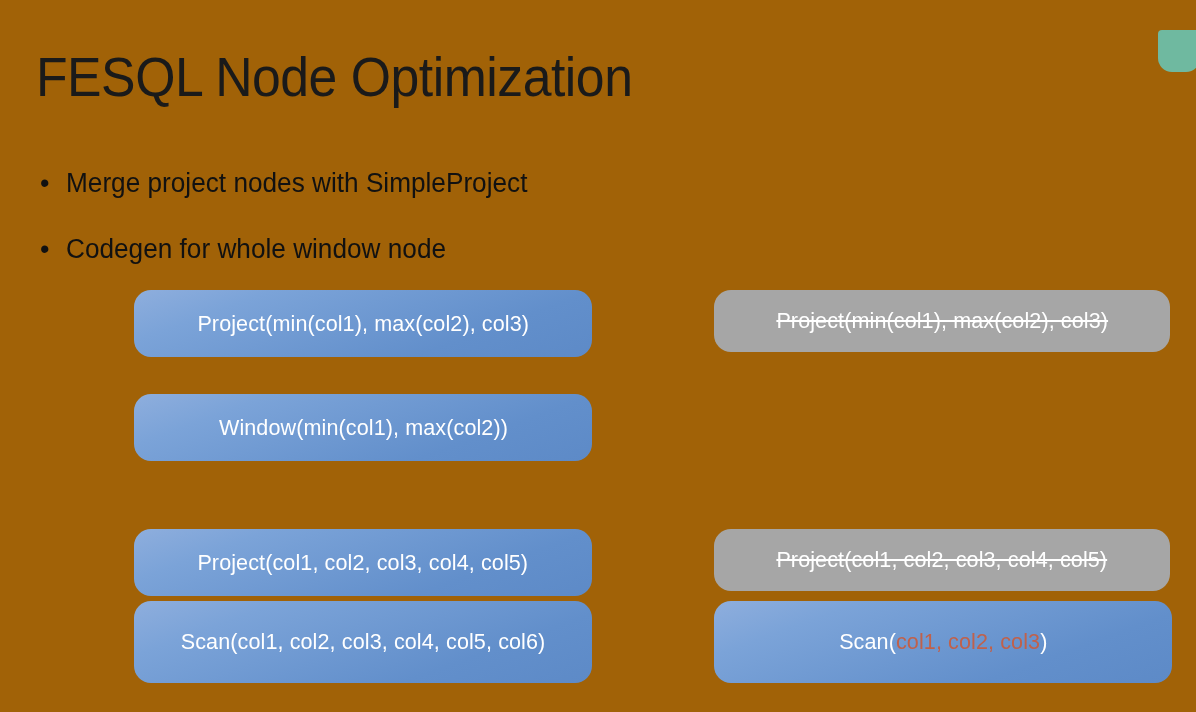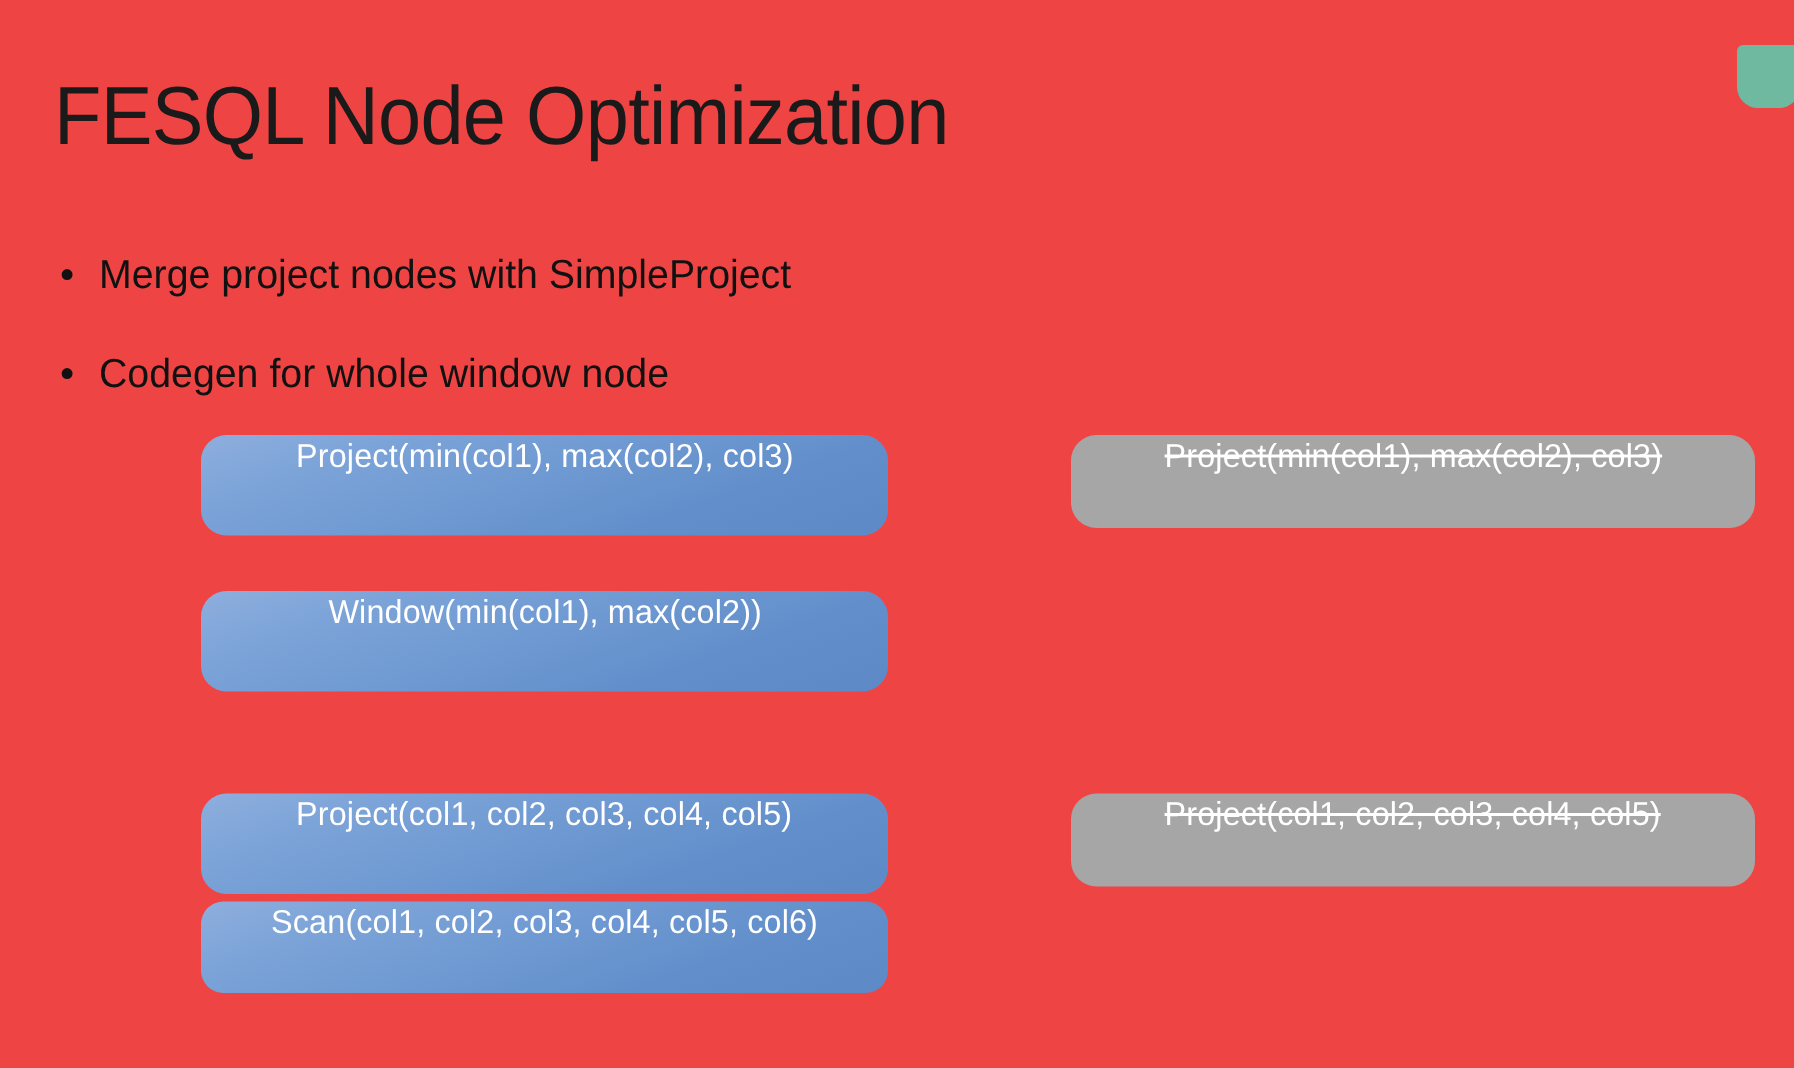--- a/index.html
+++ b/index.html
@@ -14,21 +14,21 @@
     overflow: hidden;
     font-family: "Liberation Sans", sans-serif;
     -webkit-font-smoothing: antialiased;
   }
 
   #slide {
     position: absolute;
     left: 0; top: 0;
     width: 1196px;
     height: 712px;
-    background: #ef4444;
+    background: #a16207;
   }
 
   
   .accent-shape {
     position: absolute;
     left: 1158px;
     top: 30px;
     width: 42px;
     height: 42px;
     background: #6fb9a0;
@@ -89,20 +89,21 @@
     position: absolute;
     left: 0;
     top: 0;
     width: 1196px;
     height: 712px;
   }
   .node-box {
     position: absolute;
     border-radius: 17px;
     display: flex;
+    align-items: center;
     justify-content: center;
     box-sizing: border-box;
     font-size: 22px;
     line-height: 28px;
     letter-spacing: 0.1px;
     white-space: nowrap;
     color: #ffffff;
     user-select: none;
   }
   .node-box.blue {
@@ -125,21 +126,21 @@
     color: #c0614b;
   }
 
   
   .col-left  { left: 134px; width: 458px; }
   .col-right { left: 714px; width: 458px; }
 
   .row1 { top: 290px; height: 67px; }
   .row2 { top: 394px; height: 67px; }
   .row3 { top: 497px; height: 67px; margin-top: 32px; }
-  .row4 { top: 601px; height: 61px; border-radius: 15px; }
+  .row4 { top: 601px; height: 82px; }
 
   
   .node-box.gray.row1 { top: 290px; height: 62px; width: 456px; }
   .node-box.gray.row3 { top: 497px; height: 62px; width: 456px; }
 </style>
 </head>
 <body>
 
 <div id="slide">
 
@@ -172,15 +173,18 @@
     <div class="node-box blue col-left row4">
       <span class="label"><span>Scan(col1, col2, col3, col4, col5, col6)</span></span>
     </div>
 
     <div class="node-box gray struck col-right row1" style="background: rgb(166, 166, 166);">
       <span class="label"><span>Project(min(col1), max(col2), col3)</span></span>
     </div>
     <div class="node-box gray struck col-right row3" style="background: rgb(166, 166, 166);">
       <span class="label"><span>Project(col1, col2, col3, col4, col5)</span></span>
     </div>
+    <div class="node-box blue col-right row4">
+      <span class="label"><span>Scan(</span><span class="hl" style="color: rgb(192, 97, 75);">col1, col2, col3</span><span>)</span></span>
+    </div>
 
   </div>
 </div>
 
 </body></html>

